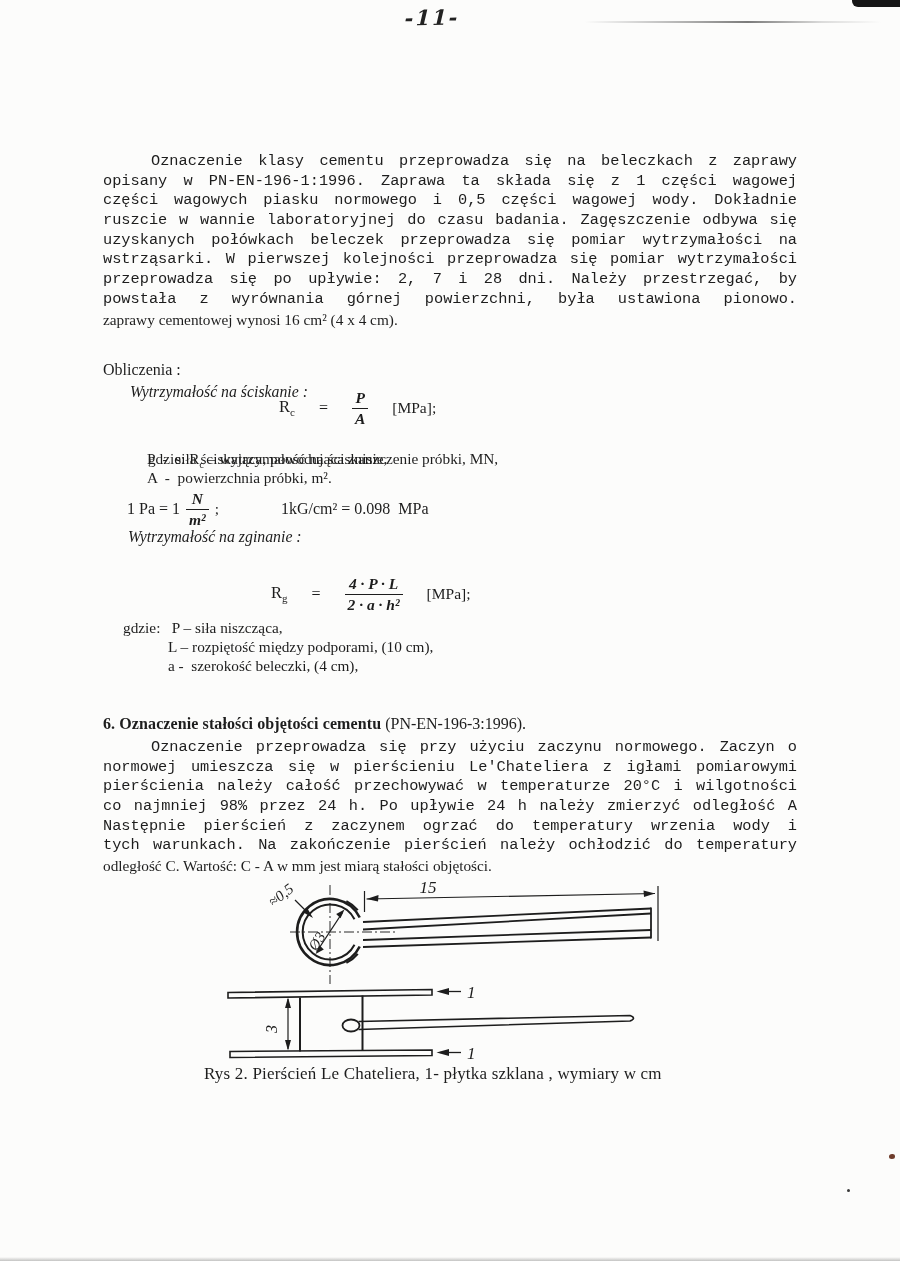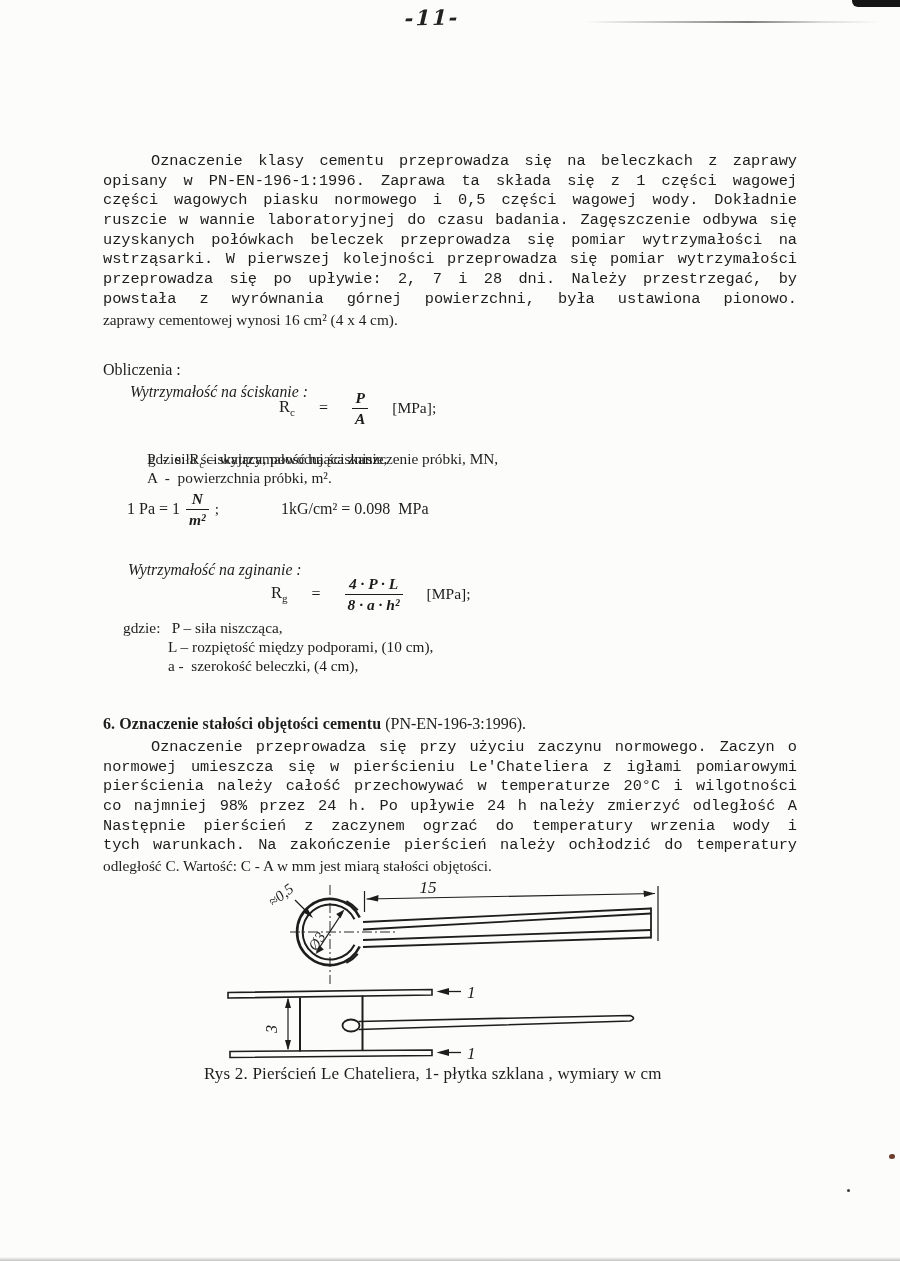--- a/index.html
+++ b/index.html
@@ -97,28 +97,28 @@
     <div class="pa-row" style="left:16px;top:358px;margin-left:8px;">
       <span style="font-size:16px;">1 Pa = 1</span>
       <span class="frac">
         <span class="num">N</span>
         <span class="den">m²</span>
       </span>
       <span>;</span>
       <span class="pa-kg" style="left:154px;top:11px;">1kG/cm² = 0.098  MPa</span>
     </div>
 
-    <div class="abs italic-label" style="left:25px;top:430px;">Wytrzymałość na zginanie :</div>
+    <div class="abs italic-label" style="left:25px;top:397px;">Wytrzymałość na zginanie :</div>
 
     <div class="formula" style="left:168px;top:443px;">
       <span class="f-lhs"><span>R</span><sub>g</sub></span>
       <span>=</span>
       <span class="frac">
         <span class="num">4 · P · L</span>
-        <span class="den">8 · a · h²</span>
+        <span class="den">2 · a · h²</span>
       </span>
       <span class="f-unit">[MPa];</span>
     </div>
 
     <div class="abs plain-line" style="left:20px;top:488px;">gdzie:   P – siła niszcząca,</div>
     <div class="abs lines-list" style="left:65px;top:507px;">
         <div class="plain-line">L – rozpiętość między podporami, (10 cm),</div>
         <div class="plain-line">a -  szerokość beleczki, (4 cm),</div>
       </div>
 

